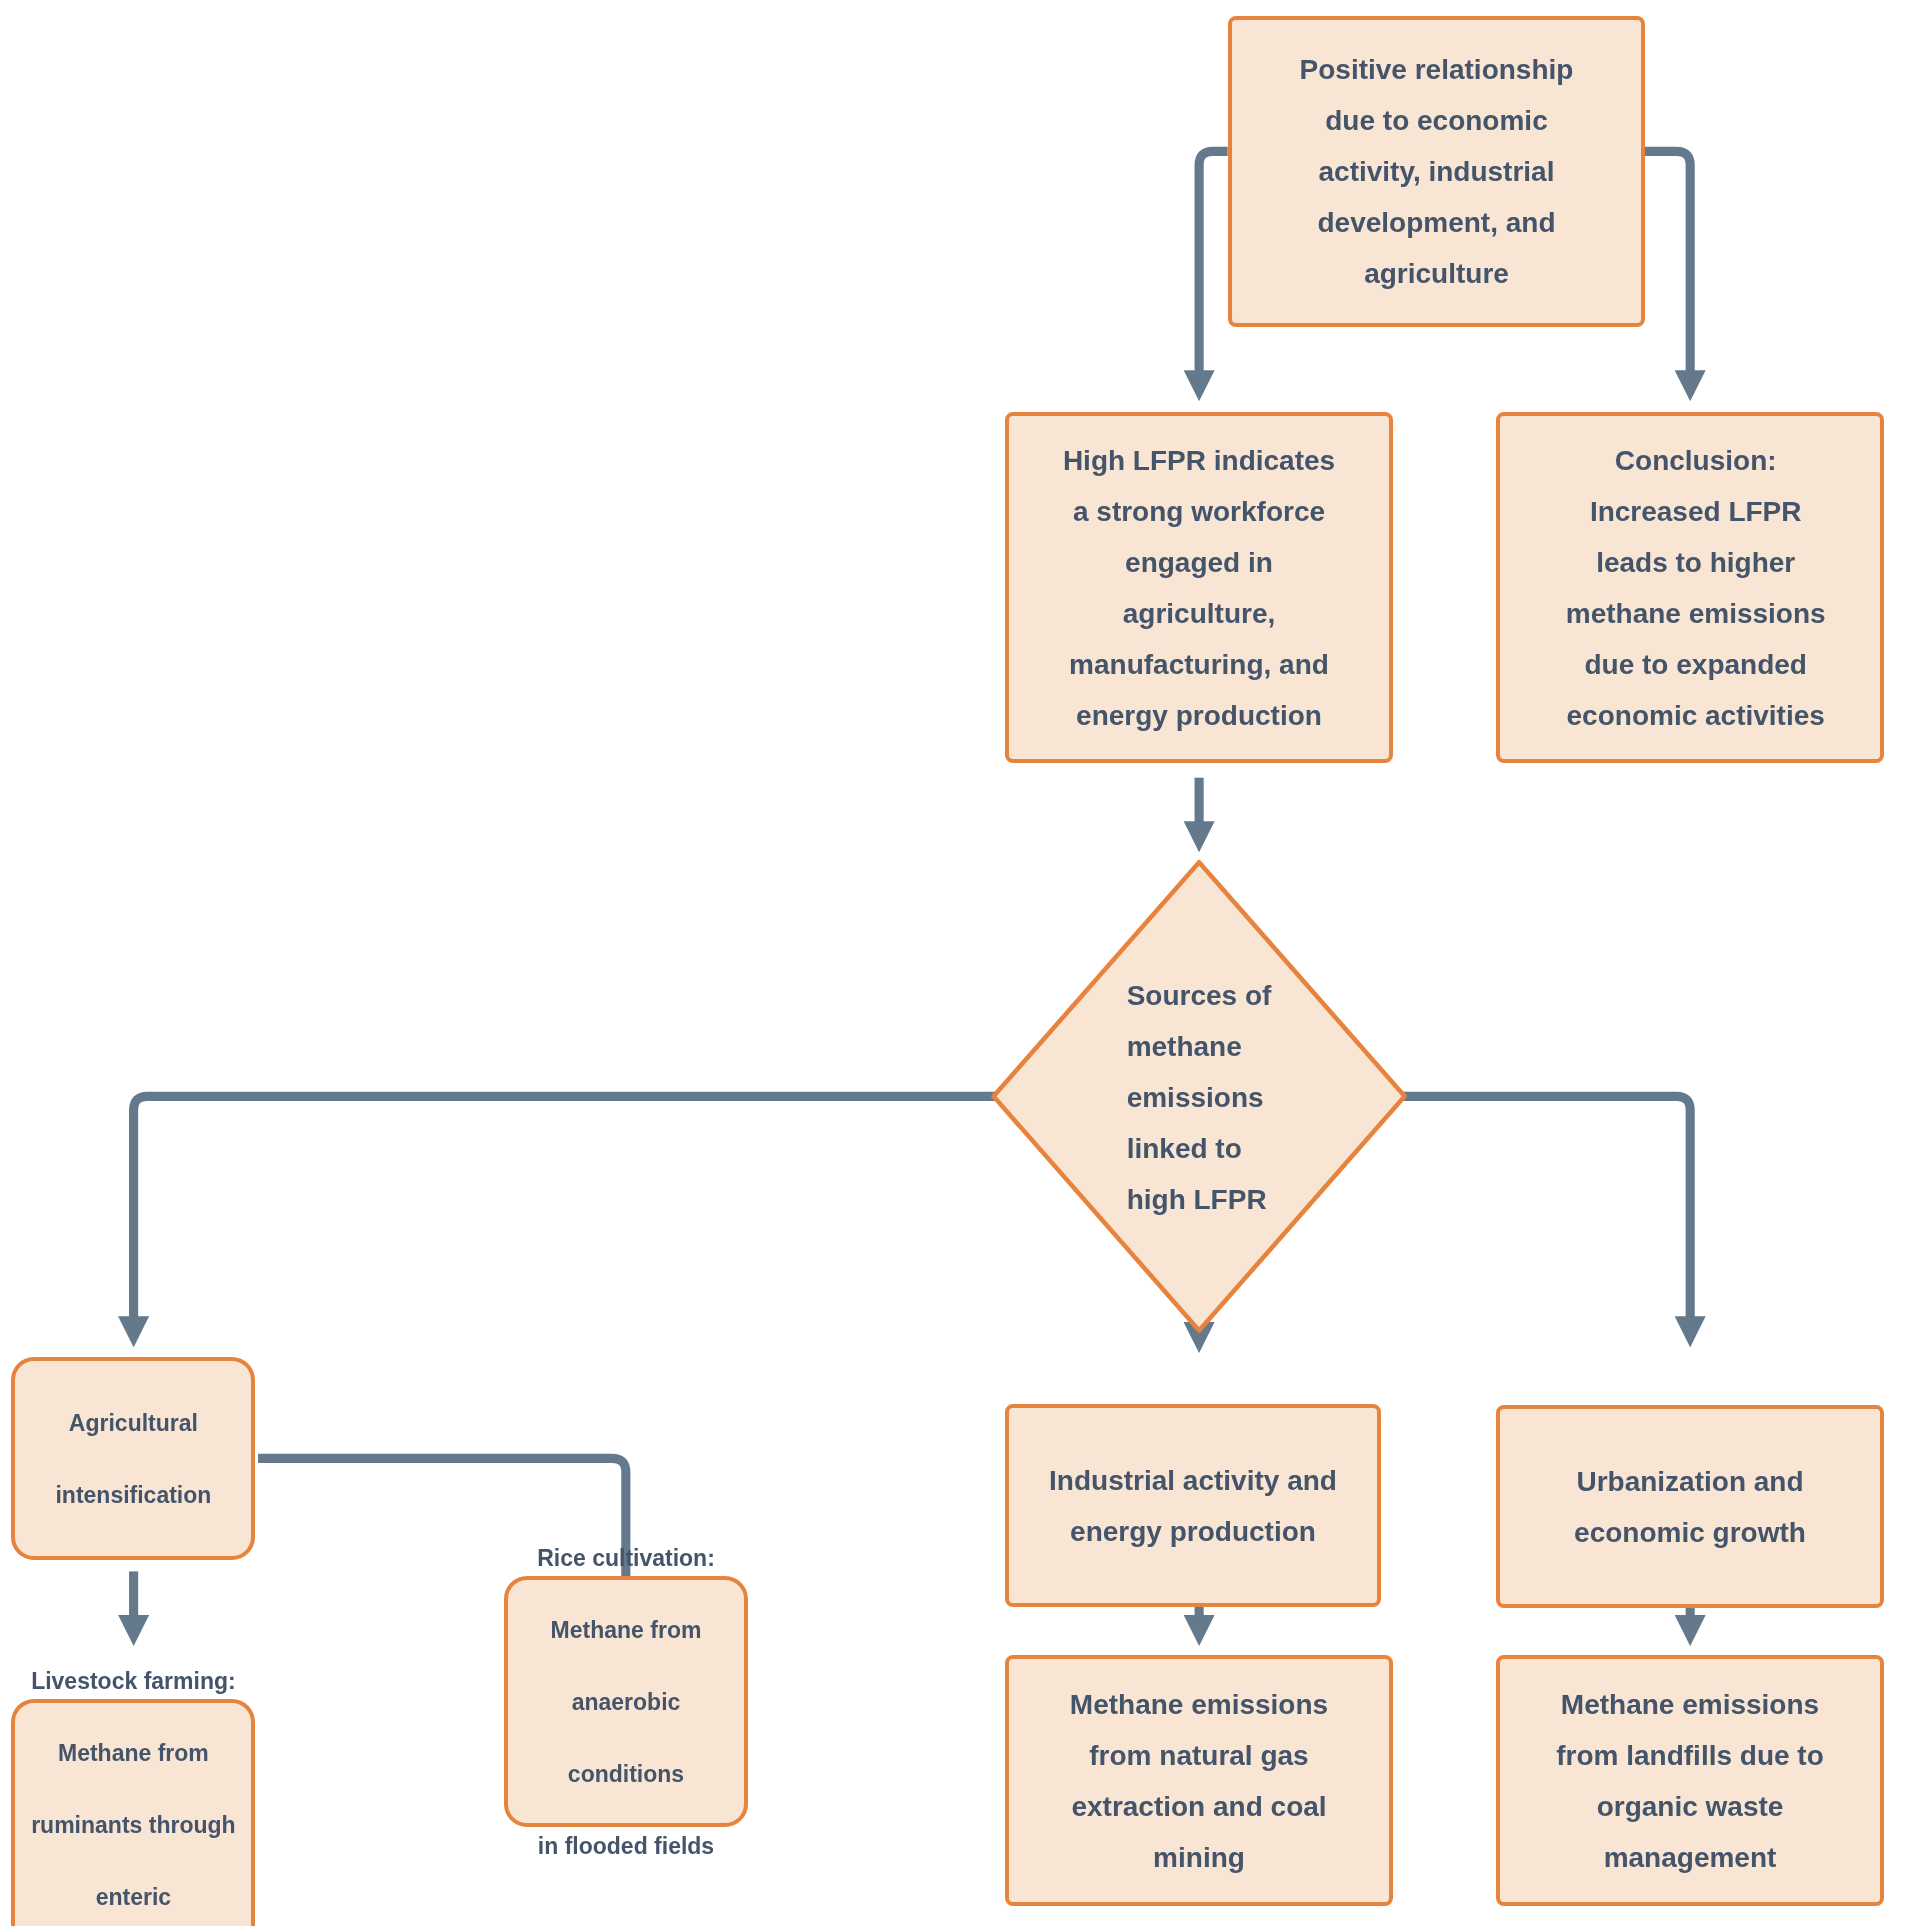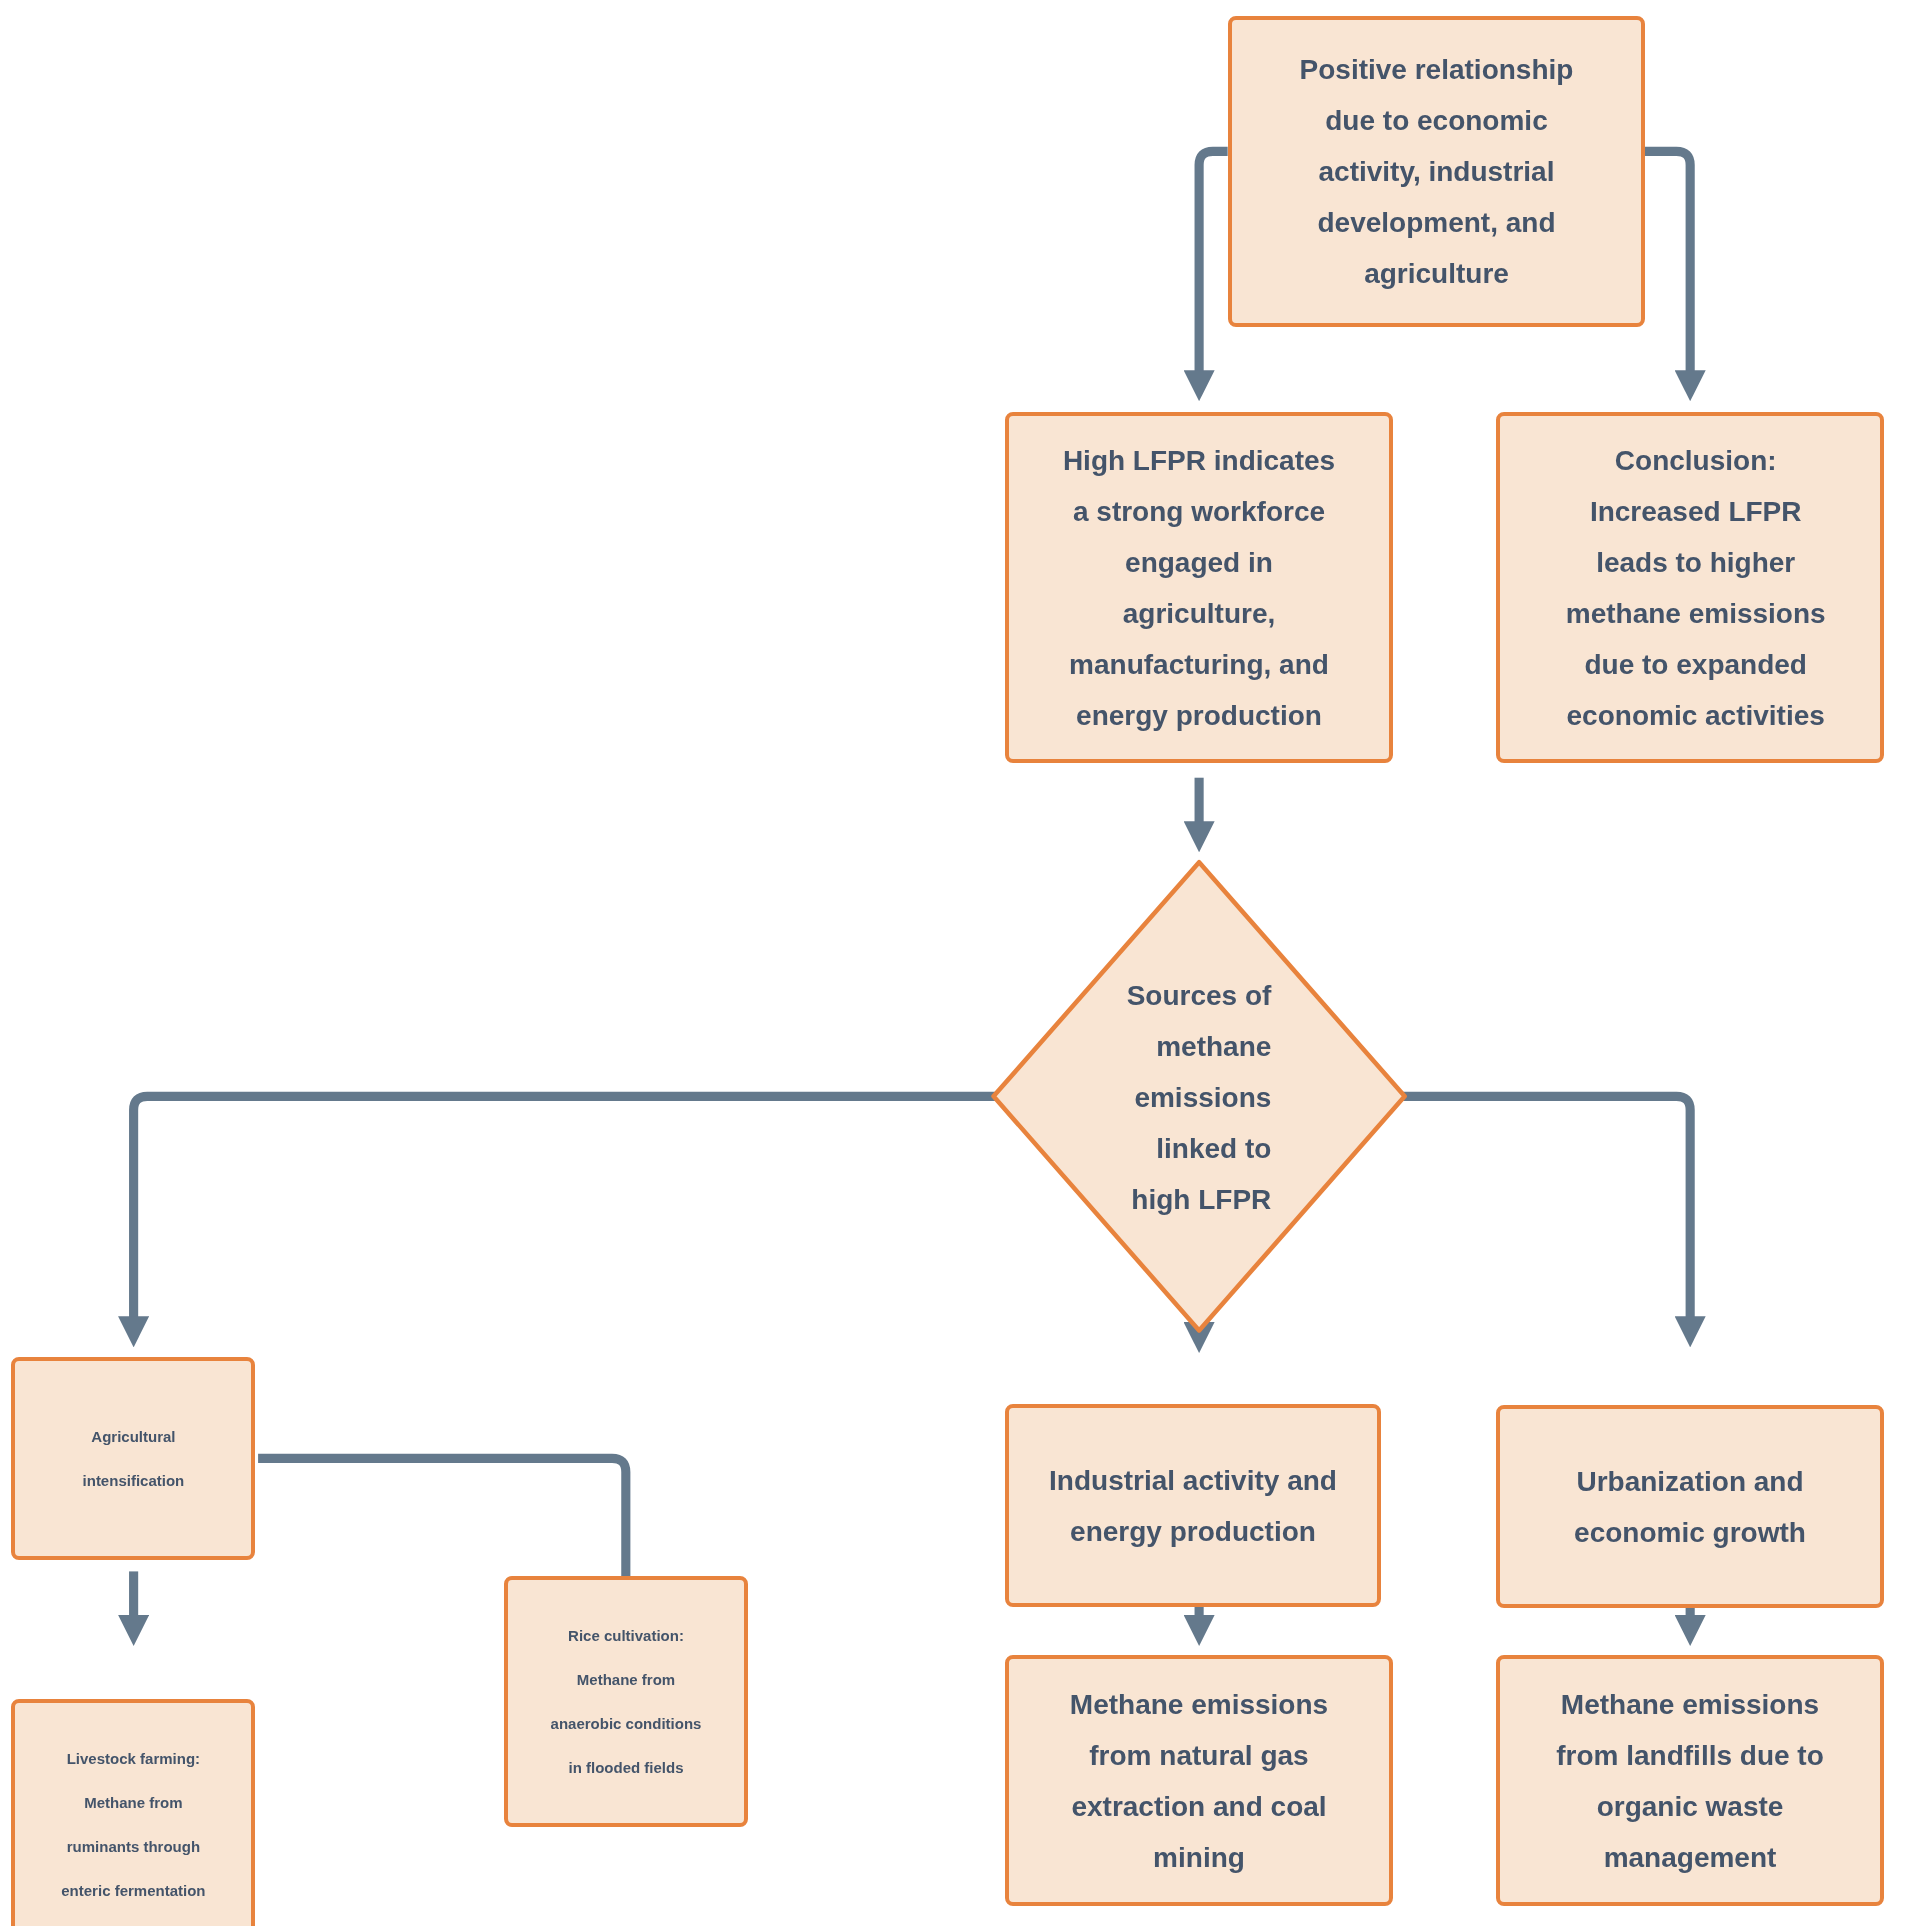--- a/index.html
+++ b/index.html
@@ -21,24 +21,24 @@
     border:4px solid #E8833D;
     border-radius:8px;
     display:flex;align-items:center;justify-content:center;
     text-align:center;
     white-space:pre-line;
     padding:5.7px 12.6px;
   }
   .diamond-label{
     position:absolute;box-sizing:border-box;
     display:flex;align-items:center;justify-content:center;
-    text-align:right;white-space:pre-line;
+    text-align:left;white-space:pre-line;
   }
   .fs-lg{font-size:28px;line-height:51px;}
-  .fs-sm{font-size:15px;line-height:44px;}
+  .fs-sm{font-size:23px;line-height:72px;border-radius:23px;}
 </style>
 </head>
 <body>
 
 <div class="canvas">
 
   <svg class="connector-layer" width="1914" height="1926" viewBox="0 0 3352 3373">
     <defs>
       <marker id="arrow" viewBox="0 0 10 10" refX="0.5" refY="5" markerWidth="3.4" markerHeight="3.4" orient="auto" markerUnits="strokeWidth">
         <path d="M 0 0 L 10 5 L 0 10 z" fill="#64798C"></path>

